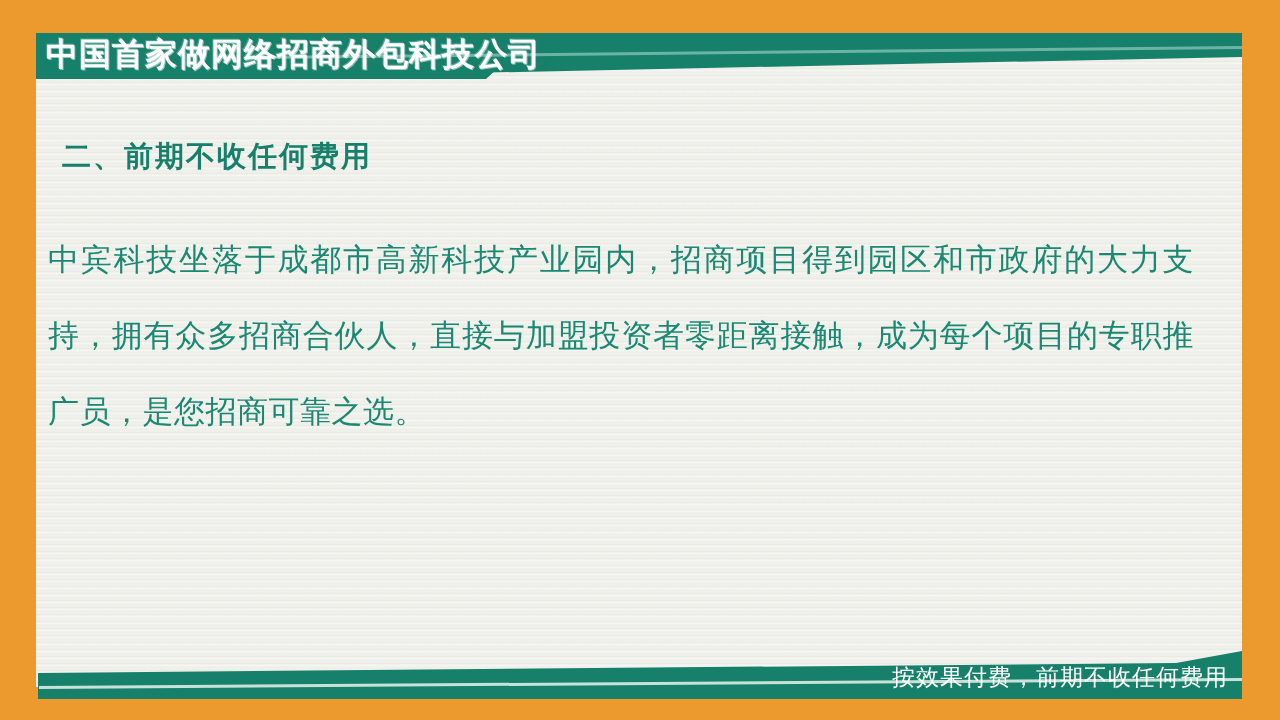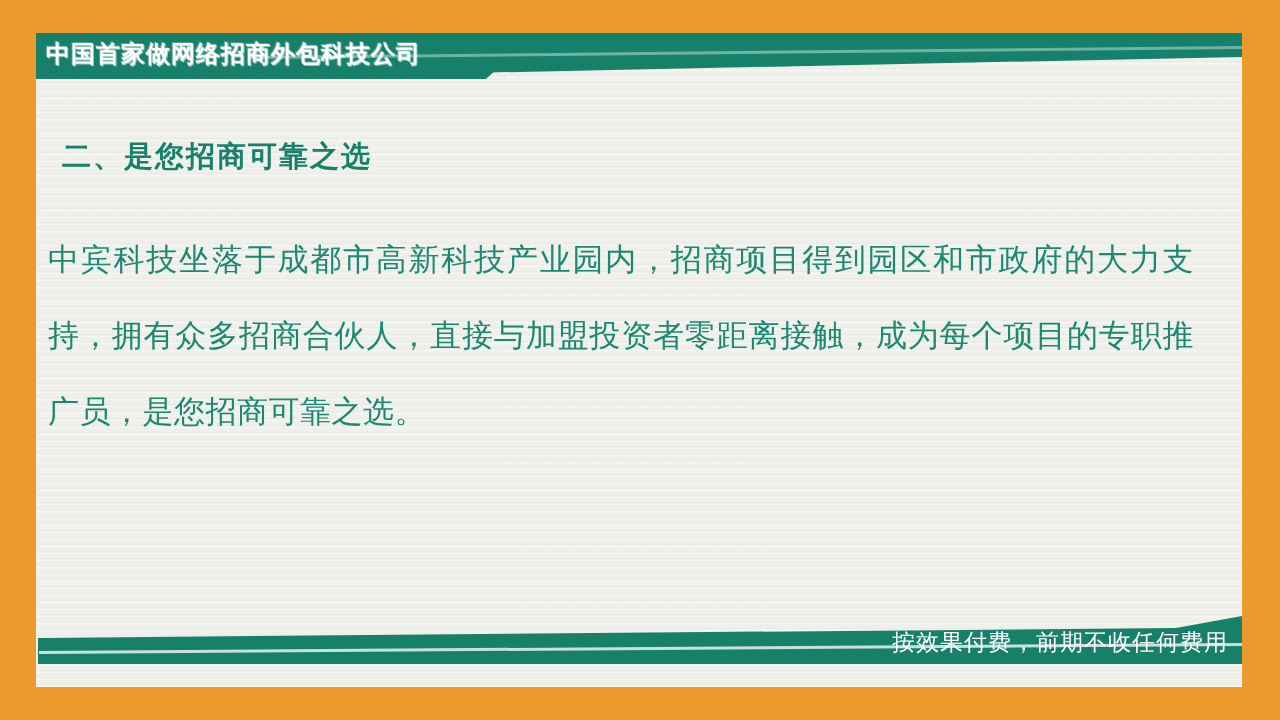--- a/index.html
+++ b/index.html
@@ -66,21 +66,21 @@
     height: 46px;
     overflow: visible;
   }
   .topband svg { display: block; }
 
   .topband-title {
     position: absolute;
     left: 10px;
     top: 4px;
     color: #ffffff;
-    font-size: 24px;
+    font-size: 32px;
     font-weight: bold;
     letter-spacing: 1px;
     line-height: 34px;
     white-space: nowrap;
     text-shadow:
       1px 1px 0 rgba(255,255,255,0.55),
       -1px -1px 0 rgba(255,255,255,0.25);
     font-family: "Liberation Sans", "DejaVu Sans", sans-serif;
   }
 
@@ -116,21 +116,21 @@
     line-height: 76px;
     text-align: justify;
     text-justify: inter-character;
     letter-spacing: 0.5px;
   }
 
   
   .bottomband {
     position: absolute;
     left: 36px;
-    top: 616px;
+    top: 651px;
     width: 1206px;
     height: 55px;
     overflow: visible;
   }
   .bottomband svg { display: block; }
 
   .bottomband-text {
     position: absolute;
     right: 14px;
     top: 9px;
@@ -158,21 +158,21 @@
 
       <polygon points="0,0 500,0 450,46 0,46" fill="#17806b"></polygon>
 
       <polygon points="215,23 1206,13 1206,16 215,26" fill="#6db3a4"></polygon>
     </svg>
     <div class="topband-title">中国首家做网络招商外包科技公司</div>
   </div>
 
   <div class="content">
 
-    <div class="heading">二、是您招商可靠之选</div>
+    <div class="heading">二、前期不收任何费用</div>
 
     <div class="bodytext">中宾科技坐落于成都市高新科技产业园内，招商项目得到园区和市政府的大力支持，拥有众多招商合伙人，直接与加盟投资者零距离接触，成为每个项目的专职推广员，是您招商可靠之选。</div>
 
   </div>
 
   <div class="bottomband">
     <svg width="1206" height="55" viewBox="0 0 1206 55" xmlns="http://www.w3.org/2000/svg">
 
       <polygon points="2,22 1140,12 1206,0 1206,48 2,48" fill="#16806a"></polygon>
 

